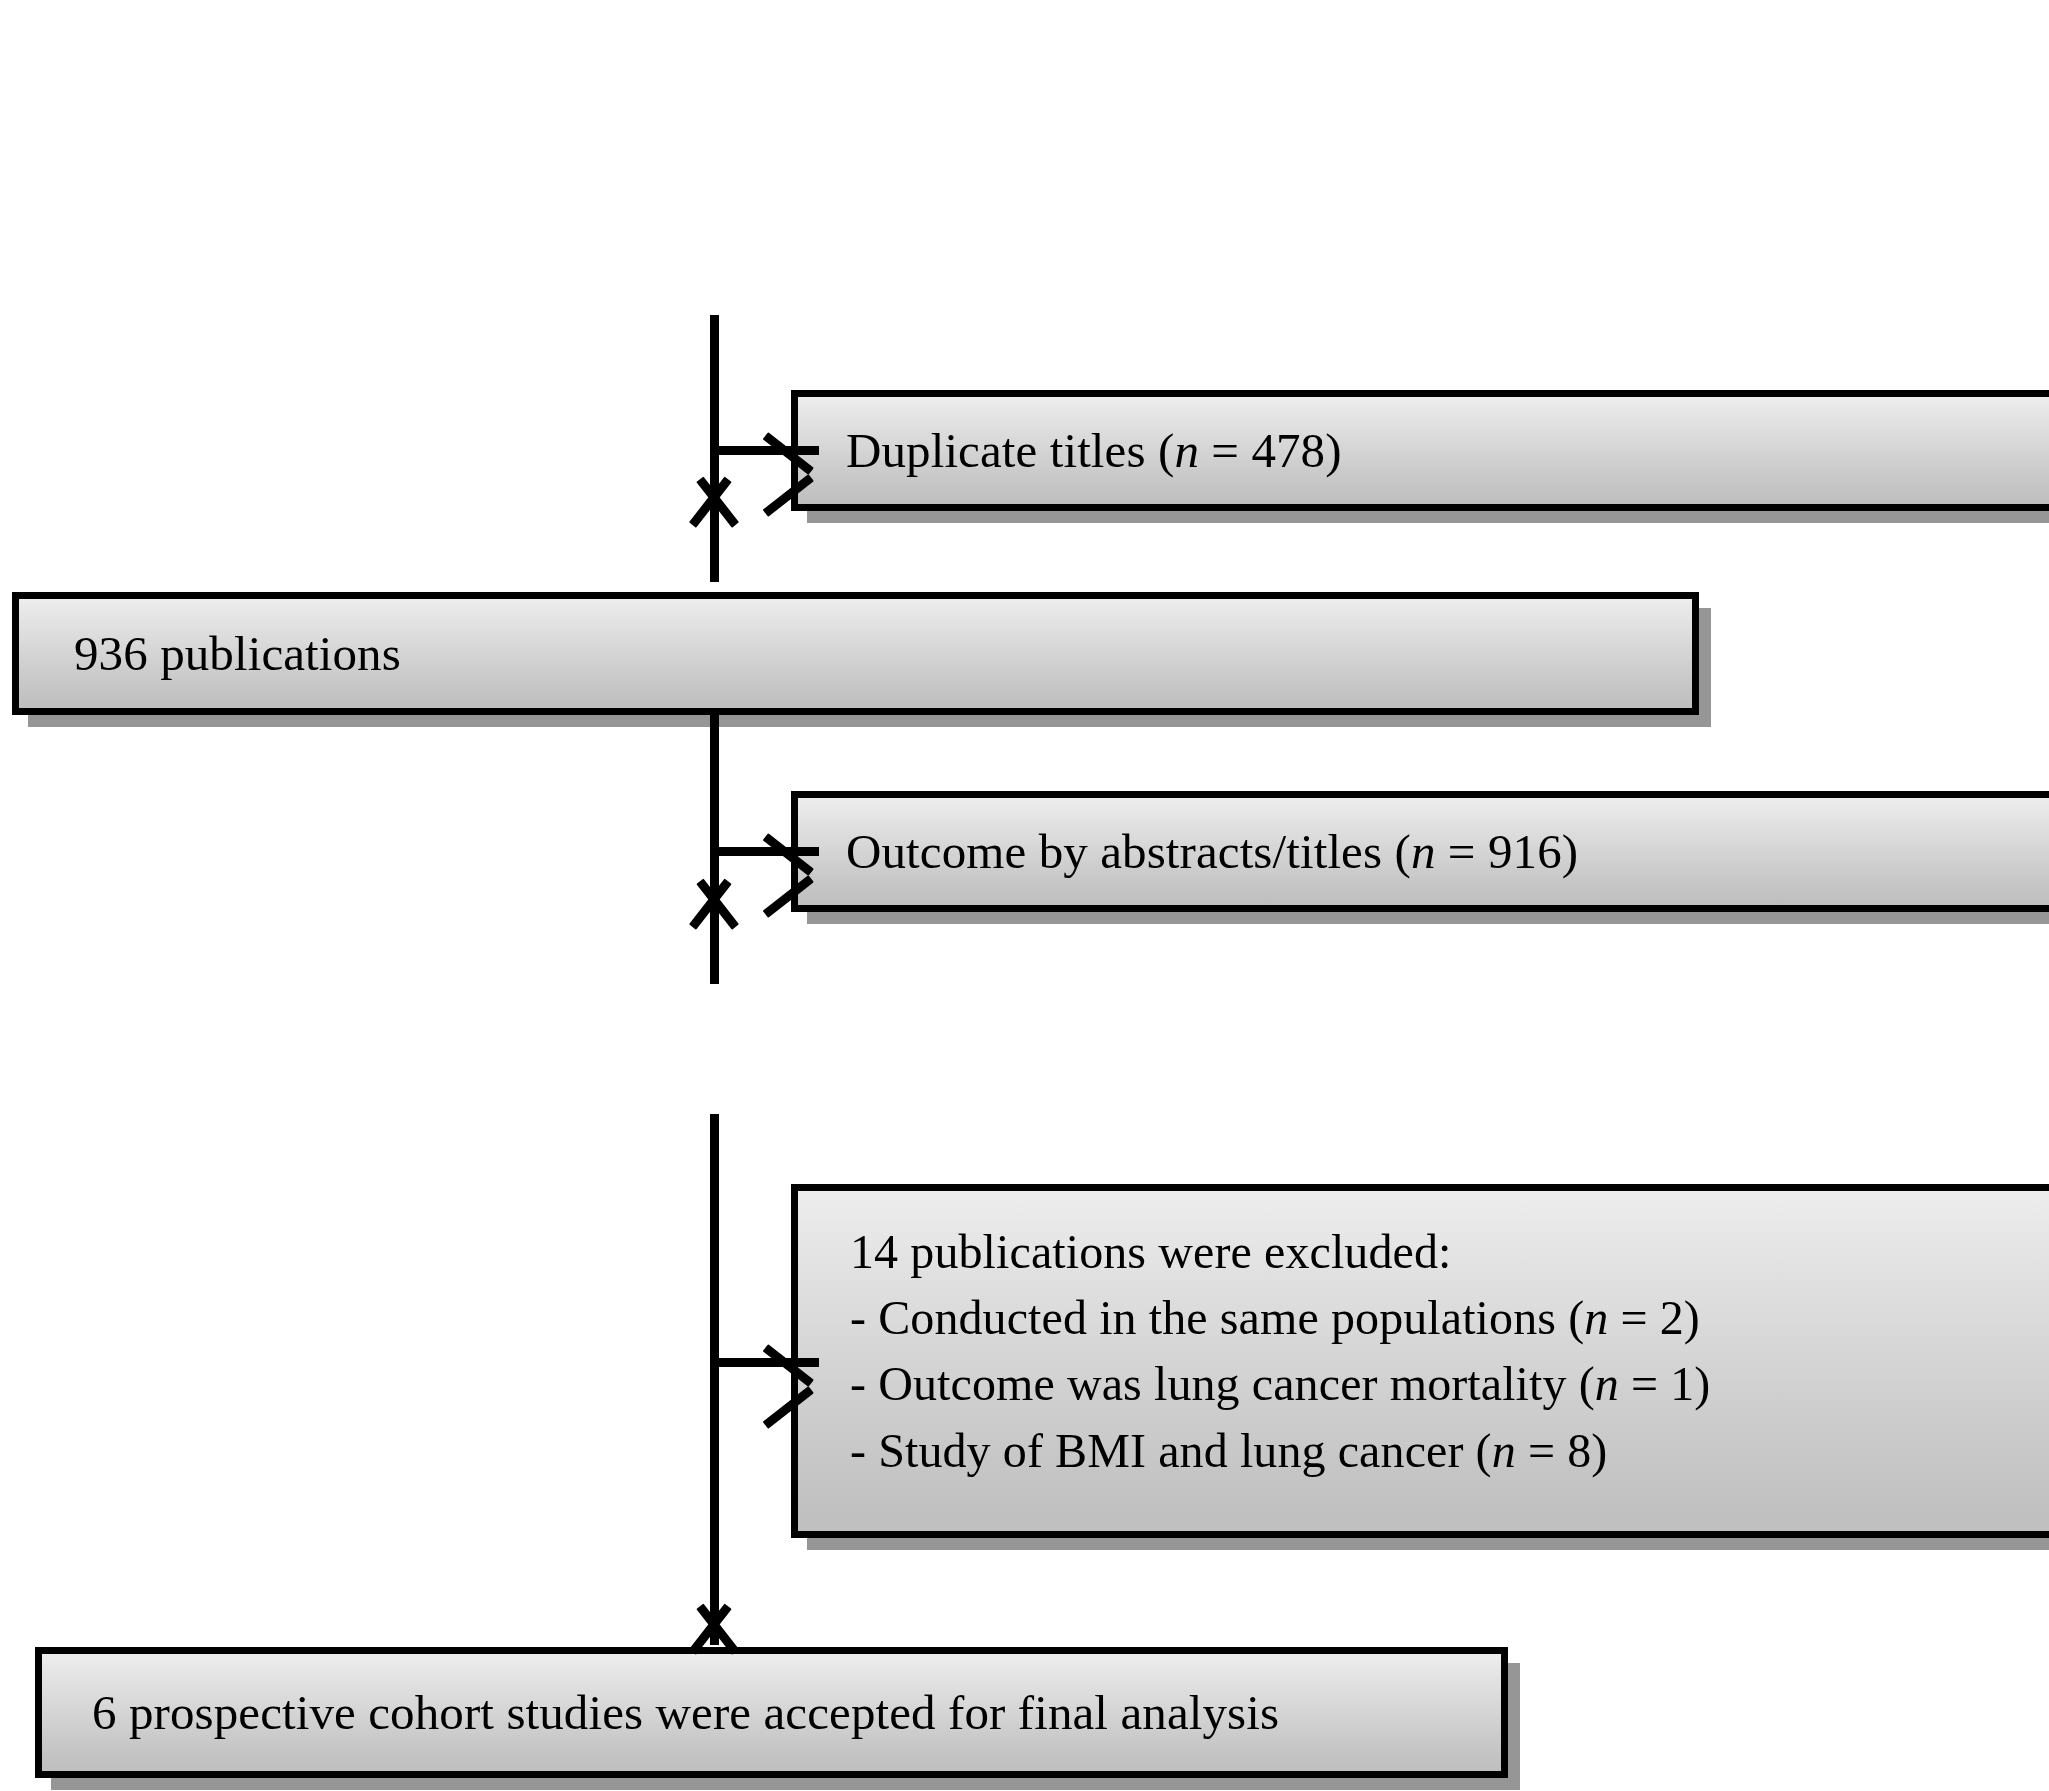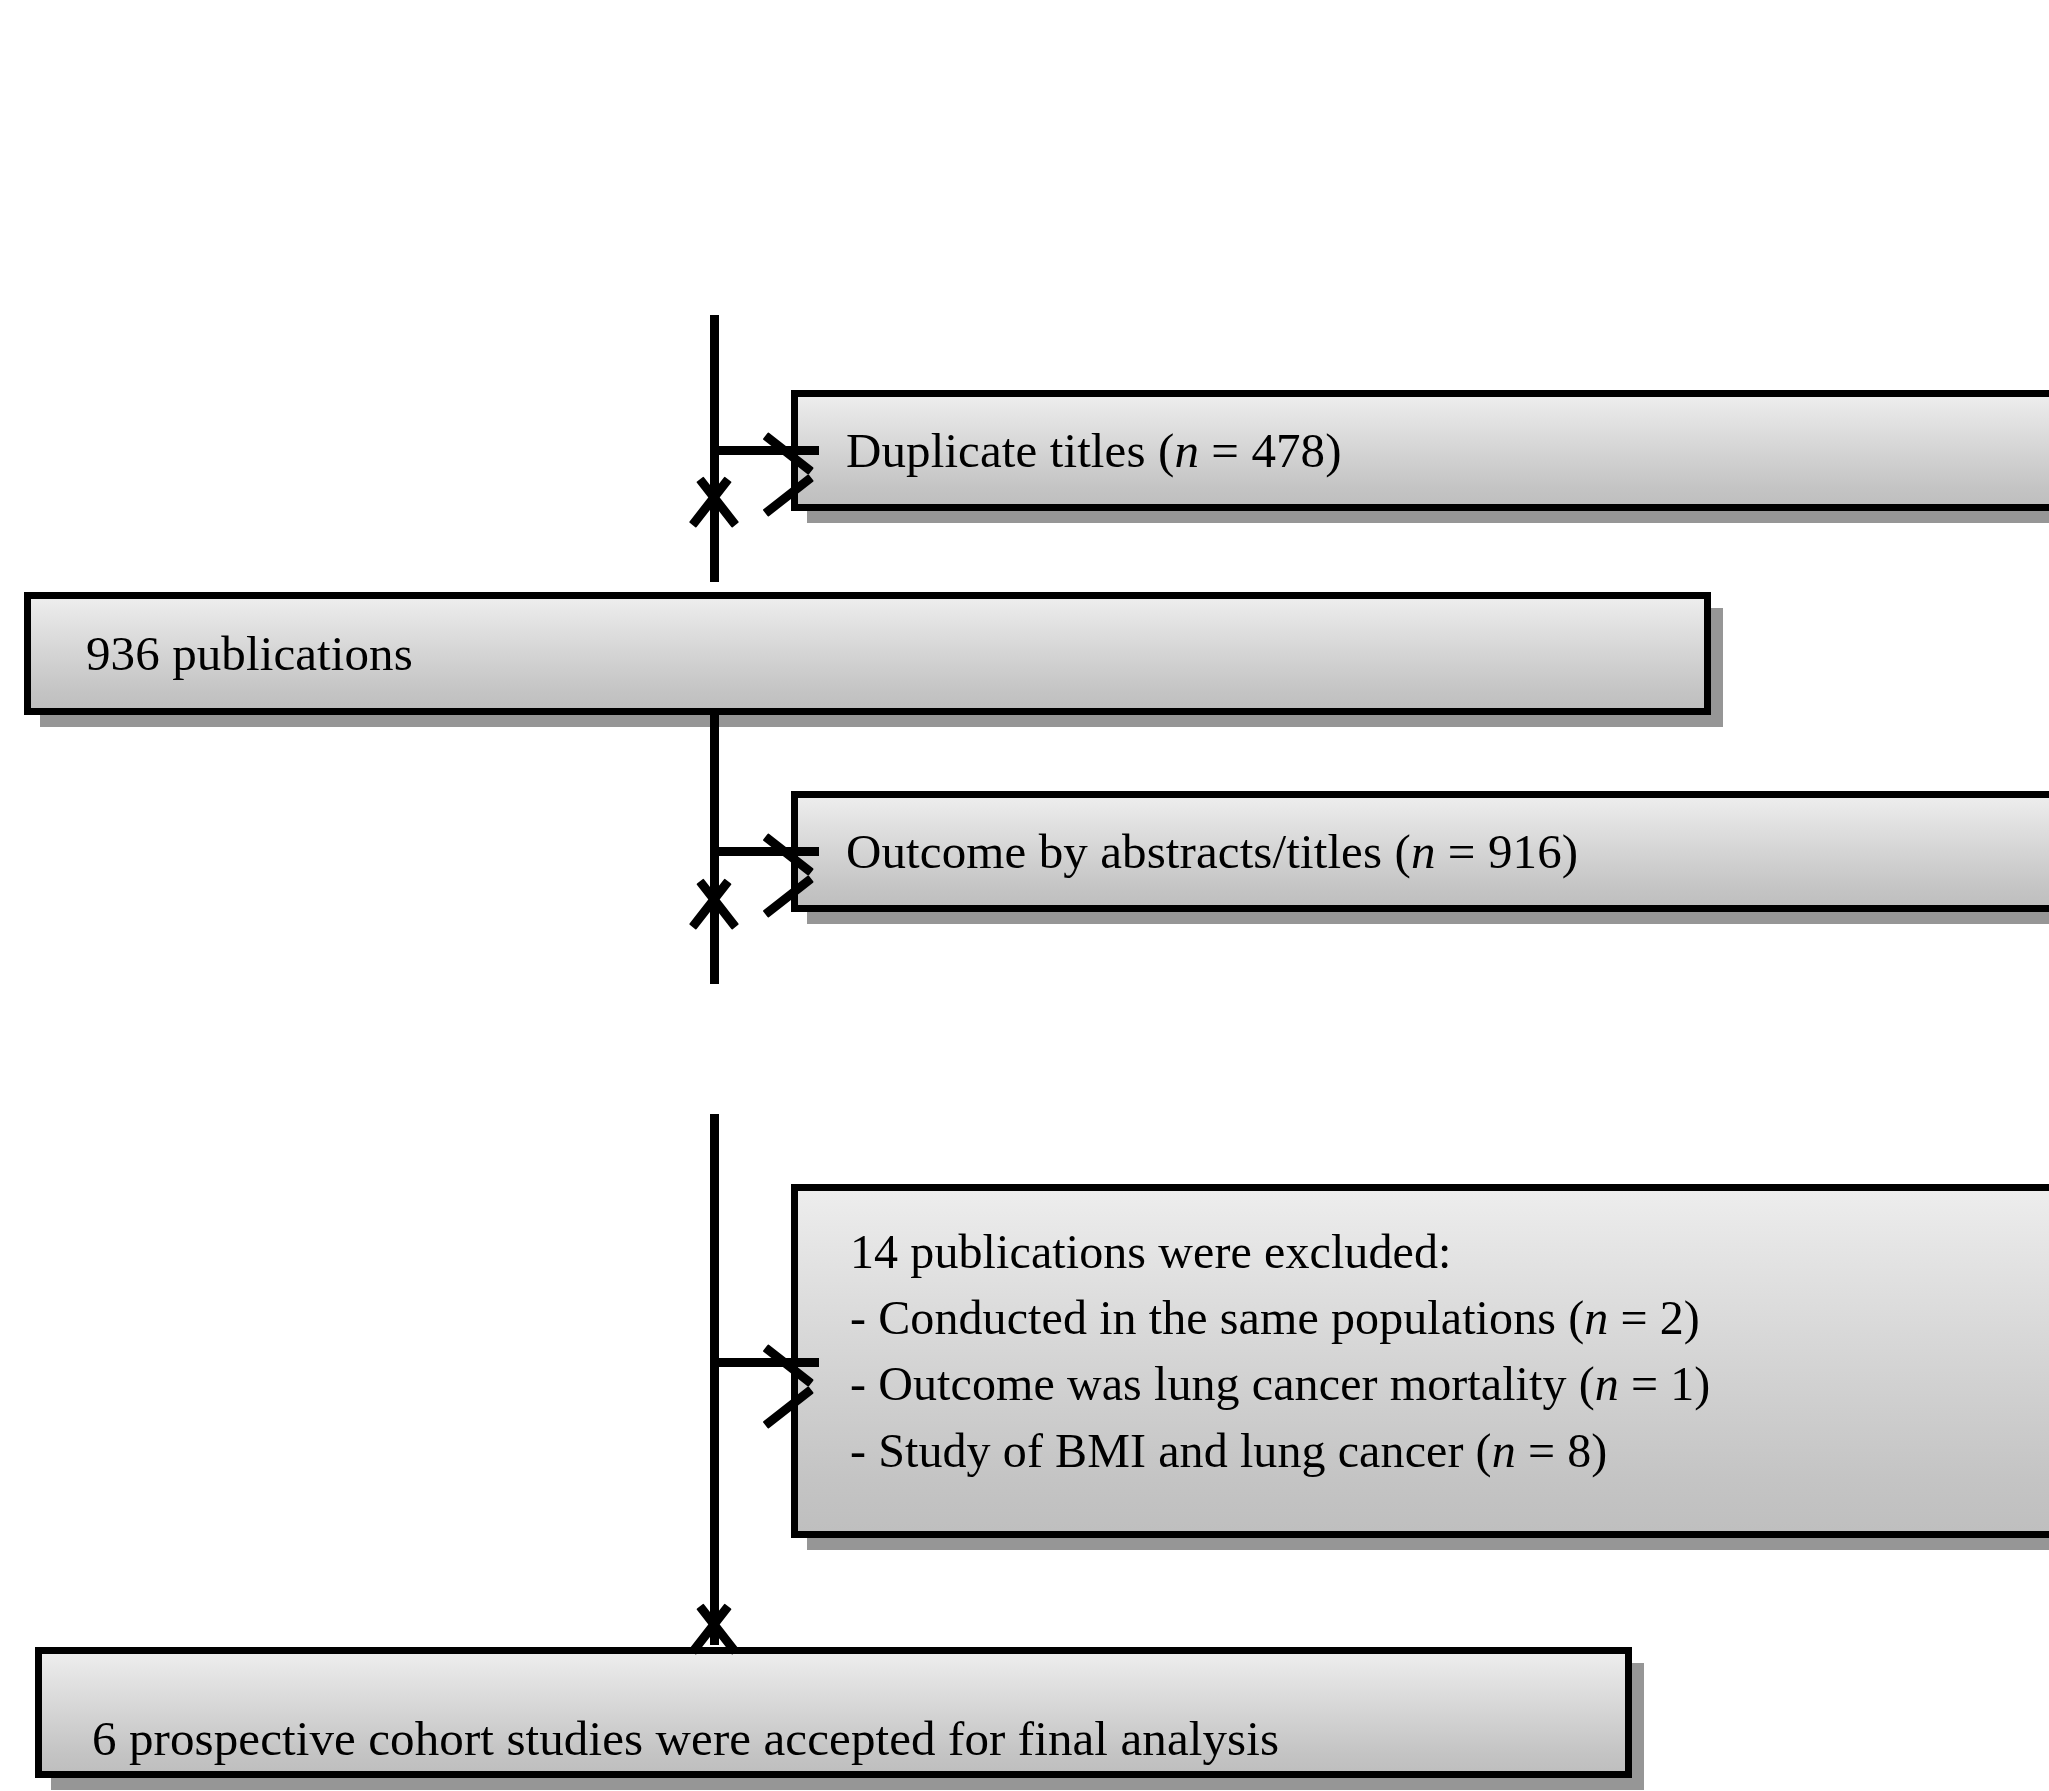--- a/index.html
+++ b/index.html
@@ -50,21 +50,21 @@
     left: 10px;  top: 8px;  width: 1687px; height: 307px;
   }
   #box-initial-search .line { padding-left: 60px; }
 
   #box-duplicate-removed {
     left: 791px; top: 390px; width: 1274px; height: 121px;
   }
   #box-duplicate-removed .line { padding-left: 48px; }
 
   #box-publications-936 {
-    left: 24px;  top: 592px; width: 1687px; height: 123px;
+    left: 12px;  top: 592px; width: 1687px; height: 123px;
   }
   #box-publications-936 .line { padding-left: 55px; }
 
   #box-excluded-abstracts {
     left: 791px; top: 791px; width: 1274px; height: 121px;
   }
   #box-excluded-abstracts .line { padding-left: 48px; }
 
   #box-fulltext-selected {
     left: 10px;  top: 993px; width: 1687px; height: 121px;
@@ -72,21 +72,21 @@
   #box-fulltext-selected .line { padding-left: 48px; }
 
   #box-excluded-detail {
     left: 791px; top: 1184px; width: 1274px; height: 354px;
     justify-content: flex-start;
     padding-top: 28px;
   }
   #box-excluded-detail .line { padding-left: 52px; font-size: 48px; line-height: 1.38; }
 
   #box-final-analysis {
-    left: 35px;  top: 1647px; width: 1597px; height: 131px; justify-content: flex-end;
+    left: 35px;  top: 1647px; width: 1473px; height: 131px;
   }
   #box-final-analysis .line { padding-left: 50px; }
 
   
   .conn {
     position: absolute;
     background: #000000;
   }
   .v-line { width: 9px; }
   .h-line { height: 9px; }

